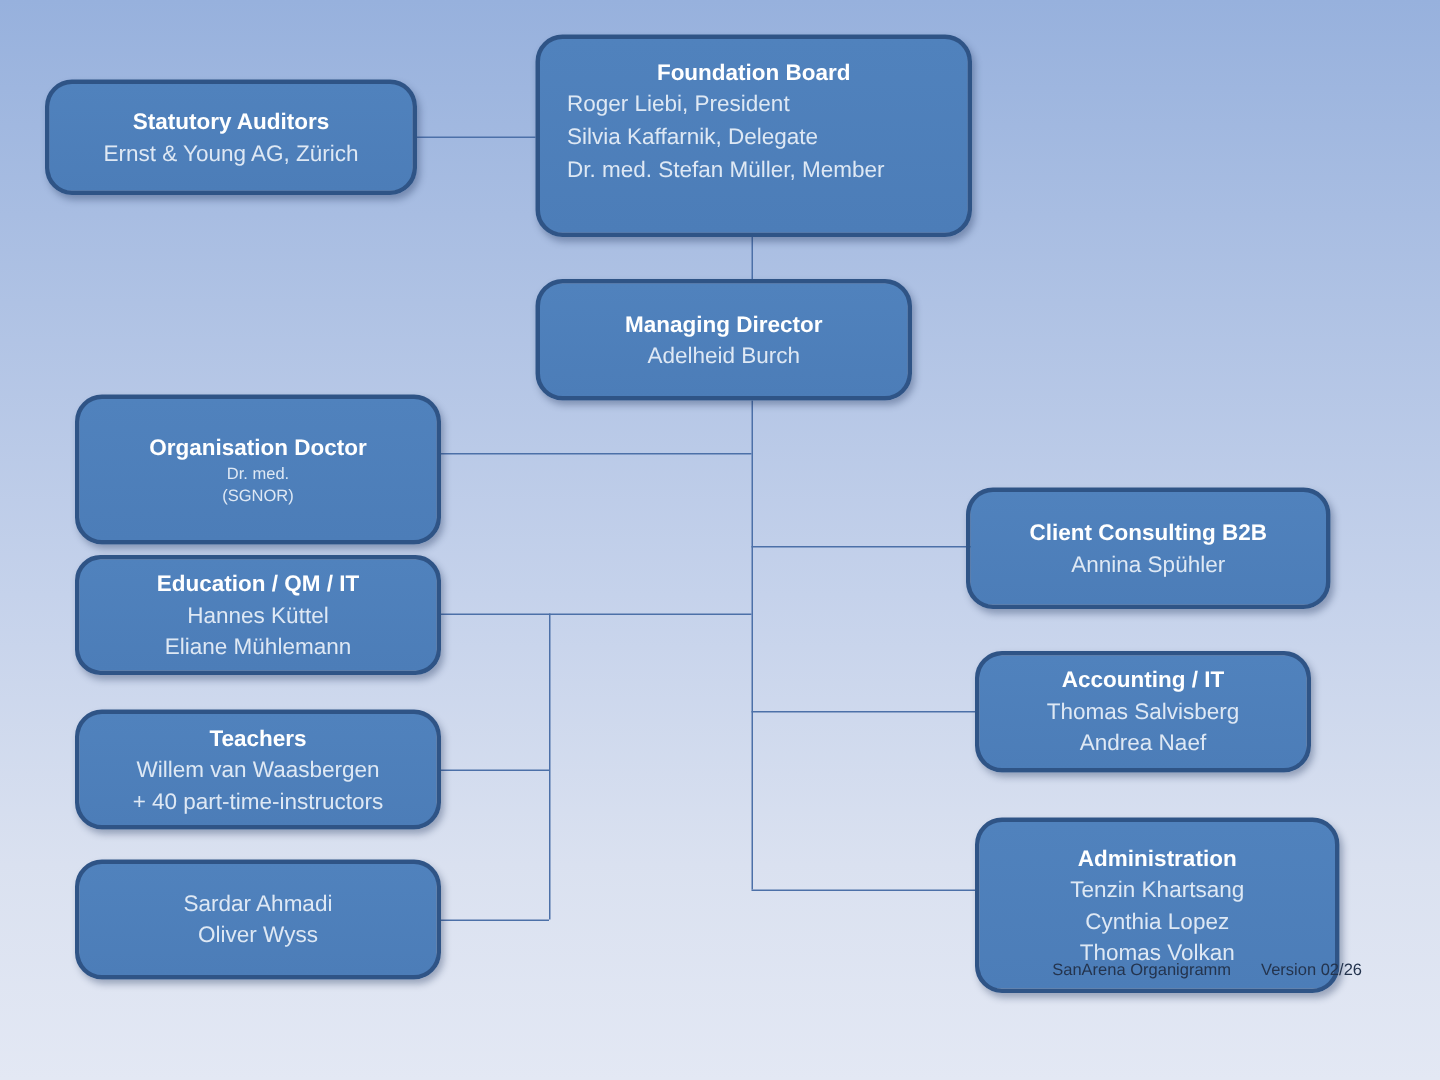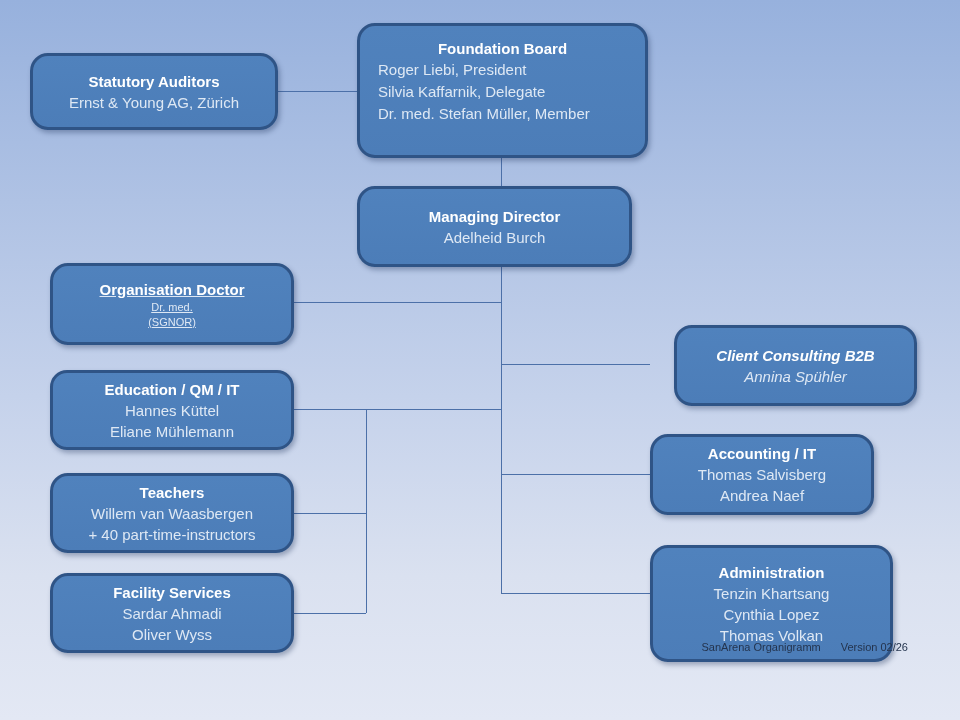--- a/index.html
+++ b/index.html
@@ -30,26 +30,26 @@
   .node .title { color:#FFFFFF; font-weight:bold; font-size:15px; line-height:21px; }
   .node .line  { font-size:15px; line-height:21px; }
   .node .line.small { font-size:11px; line-height:15px; }
 
   
   #box-foundation { justify-content:flex-start; padding-top:12px; }
   #box-foundation .line { text-align:left; padding-left:6px; line-height:22px; }
 
   #box-statutory      { left:30px;  top:53px;  width:248px; height:77px;  }
   #box-foundation     { left:357px; top:23px;  width:291px; height:135px; }
-  #box-managing       { left:357px; top:186px; width:275px; height:81px;  }
-  #box-orgdoctor      { left:50px;  top:263px; width:244px; height:82px; padding:4px 0;text-decoration:underline; }
+  #box-managing       { left:357px; top:186px; width:251px; height:81px;  }
+  #box-orgdoctor      { left:50px;  top:263px; width:244px; height:100px; padding:4px 0; }
   #box-education      { left:50px;  top:370px; width:244px; height:80px;border-radius:17px;  }
   #box-teachers       { left:50px;  top:473px; width:244px; height:80px;  }
   #box-facility       { left:50px;  top:573px; width:244px; height:80px;  }
-  #box-client         { left:674px; top:325px; width:243px; height:81px;font-style:italic;  }
+  #box-client         { left:644px; top:325px; width:243px; height:81px;  }
   #box-accounting     { left:650px; top:434px; width:224px; height:81px;  }
   #box-administration { left:650px; top:545px; width:243px; height:117px;align-items:center; }
 
   #c-sa-fb   { left:278px; top:91px;  width:79px;  height:1px; }
   #c-fb-md   { left:501px; top:158px; width:1px;   height:28px; }
   #c-spine   { left:501px; top:267px; width:1px;   height:326px; }
   #c-org     { left:294px; top:302px; width:207px; height:1px; }
   #c-edu     { left:294px; top:409px; width:207px; height:1px; }
   #c-sub     { left:366px; top:409px; width:1px;   height:204px; }
   #c-teach   { left:294px; top:513px; width:72px;  height:1px; }
@@ -110,21 +110,20 @@
     <div class="line">Eliane Mühlemann</div>
   </div>
 
   <div class="node" id="box-teachers">
     <div class="title">Teachers</div>
     <div class="line">Willem van Waasbergen</div>
     <div class="line">+ 40 part-time-instructors</div>
   </div>
 
   <div class="node" id="box-facility">
-    <div class="title">Facility Services</div>
     <div class="line">Sardar Ahmadi</div>
     <div class="line">Oliver Wyss</div>
   </div>
 
   <div class="node" id="box-client">
     <div class="title">Client Consulting B2B</div>
     <div class="line">Annina Spühler</div>
   </div>
 
   <div class="node" id="box-accounting">

